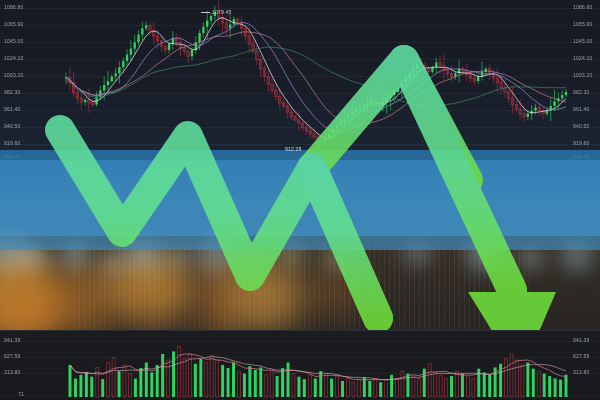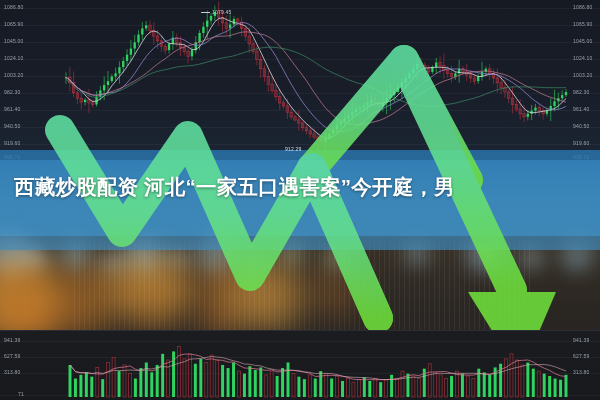--- a/index.html
+++ b/index.html
@@ -420,21 +420,20 @@
       <polyline points="60,130 122,232 188,136 250,276 312,168 378,318" fill="none" stroke="url(#agrad)" stroke-width="30" stroke-linejoin="round" stroke-linecap="round"></polyline>
       <polyline points="378,318 404,130 536,320" fill="none" stroke="url(#agrad)" stroke-width="0"></polyline>
       <polyline points="312,168 404,60 468,180" fill="none" stroke="url(#agrad)" stroke-width="30" stroke-linejoin="round" stroke-linecap="round"></polyline>
       <polyline points="378,318 312,168" fill="none" stroke="url(#agrad)" stroke-width="30" stroke-linejoin="round" stroke-linecap="round"></polyline>
       <polyline points="404,60 512,290" fill="none" stroke="url(#agrad)" stroke-width="30" stroke-linejoin="round" stroke-linecap="round"></polyline>
       <polygon points="468,292 556,292 520,376" fill="#6fe03a"></polygon>
     </g>
   </svg>
 
   <div class="headline">
-    <span>西藏炒股配资 河北“一家五口遇害案”今开庭，男</span>
   </div>
 
   <div class="chart-panel lower">
     <div class="gridline" style="top:10px;"></div>
     <div class="gridline" style="top:26px;"></div>
     <div class="gridline" style="top:42px;"></div>
     <div class="gridline" style="top:64px;"></div>
 
     <svg class="plot" width="600" height="70" viewBox="0 0 600 70">
       <g id="volbars">

